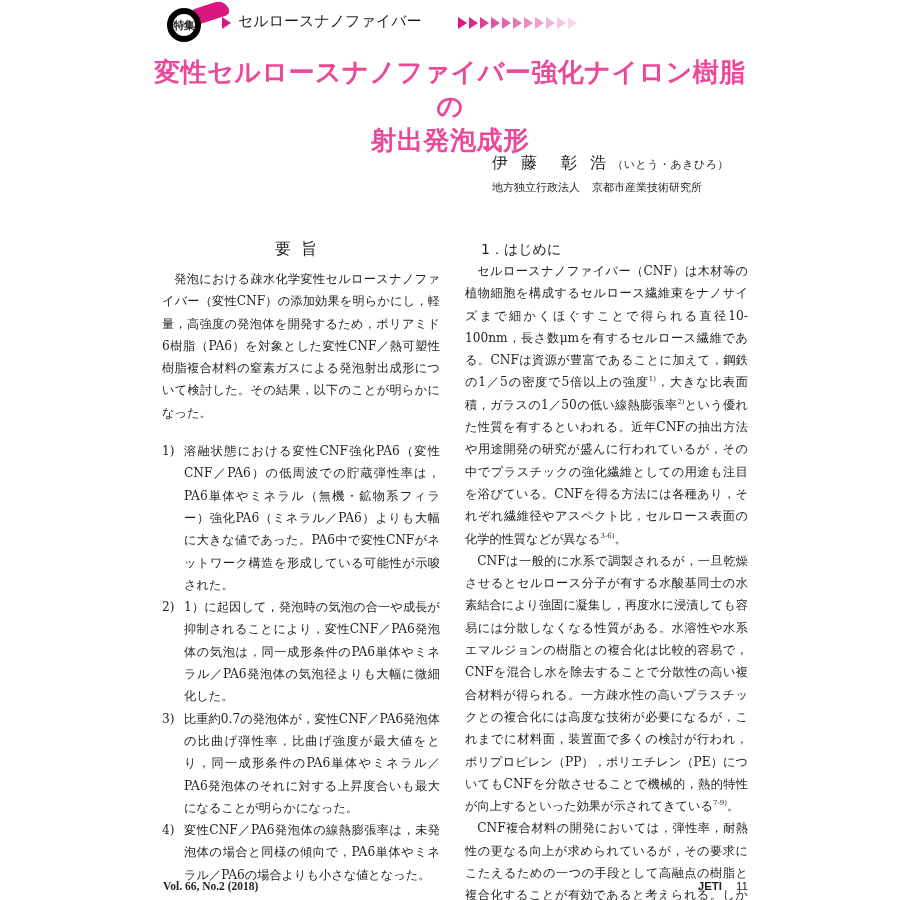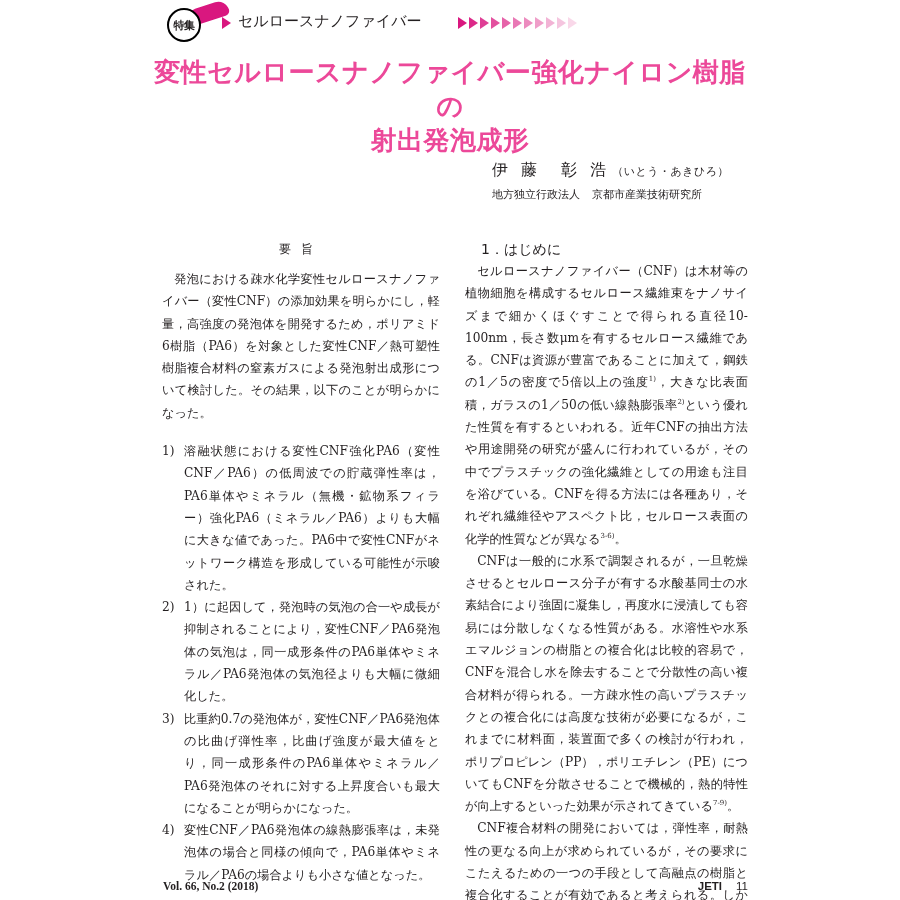--- a/index.html
+++ b/index.html
@@ -11,21 +11,21 @@
 
     
     .feature-header { position: absolute; left: 165px; top: 2px; height: 40px; width: 460px; }
     .badge-wrap { position: absolute; left: 0; top: 0; width: 70px; height: 42px; }
     .badge-tail {
       position: absolute; left: 22px; top: 3px; width: 42px; height: 16px;
       background: #d9177f; border-radius: 20px 22px 10px 4px; transform: rotate(-18deg);
     }
     .badge-circle {
       position: absolute; left: 2px; top: 6px; width: 34px; height: 34px; border-radius: 50%;
-      background: #ffffff; border: 2px solid #000000; box-sizing: border-box;
+      background: #ffffff; border: 6px solid #000000; box-sizing: border-box;
       display: flex; align-items: center; justify-content: center;
       font-family: "DejaVu Sans", sans-serif; font-weight: bold; font-size: 11px; color: #231f20;
       letter-spacing: -0.5px;
     }
     .section-arrow {
       position: absolute; left: 57px; top: 15px; width: 0; height: 0;
       border-top: 6px solid transparent; border-bottom: 6px solid transparent; border-left: 9px solid #d9177f;
     }
     .section-label {
       position: absolute; left: 73px; top: 10px; font-family: "DejaVu Sans", sans-serif;
@@ -38,33 +38,33 @@
     }
 
     
     .title {
       position: absolute; left: 150px; top: 55px; width: 600px; text-align: center;
       font-family: "DejaVu Sans", sans-serif; font-weight: bold; font-size: 26px; line-height: 34px;
       color: #ec4899; letter-spacing: 0.5px;
     }
 
     
-    .author-block { position: absolute; left: 492px; top: 160px; width: 260px; }
+    .author-block { position: absolute; left: 492px; top: 153px; width: 260px; }
     .author-name { font-family: "DejaVu Sans", sans-serif; font-size: 16px; letter-spacing: 4px; white-space: nowrap; }
     .author-kana { font-family: "DejaVu Sans", sans-serif; font-size: 11px; letter-spacing: 0.5px; margin-left: 2px; }
     .affiliation { font-family: "DejaVu Sans", sans-serif; font-size: 11px; margin-top: 6px; white-space: nowrap; }
     .affiliation span + span { margin-left: 12px; }
 
     
     .col { position: absolute; top: 238px; width: 278px; font-size: 12.2px; line-height: 22.3px; }
     .col-left { left: 162px; }
     .col-right { left: 465px; width: 283px; }
     .col p { margin: 0; text-align: justify; text-indent: 1em; }
     .sec-head-center {
-      text-align: center; font-family: "DejaVu Sans", sans-serif; font-size: 12px; letter-spacing: 10px;
+      text-align: center; font-family: "DejaVu Sans", sans-serif; font-size: 16px; letter-spacing: 10px;
       margin-bottom: 8px; height: 22px;
     }
     .sec-head-left {
       font-family: "DejaVu Sans", sans-serif; font-size: 14px; height: 22px; padding-left: 16px;
     }
     .numlist { margin: 16px 0 0 0; padding: 0; list-style: none; }
     .numlist li { position: relative; padding-left: 22px; text-align: justify; }
     .numlist li .num { position: absolute; left: 0; top: 0; }
     sup { font-size: 7px; line-height: 0; vertical-align: super; }
 

